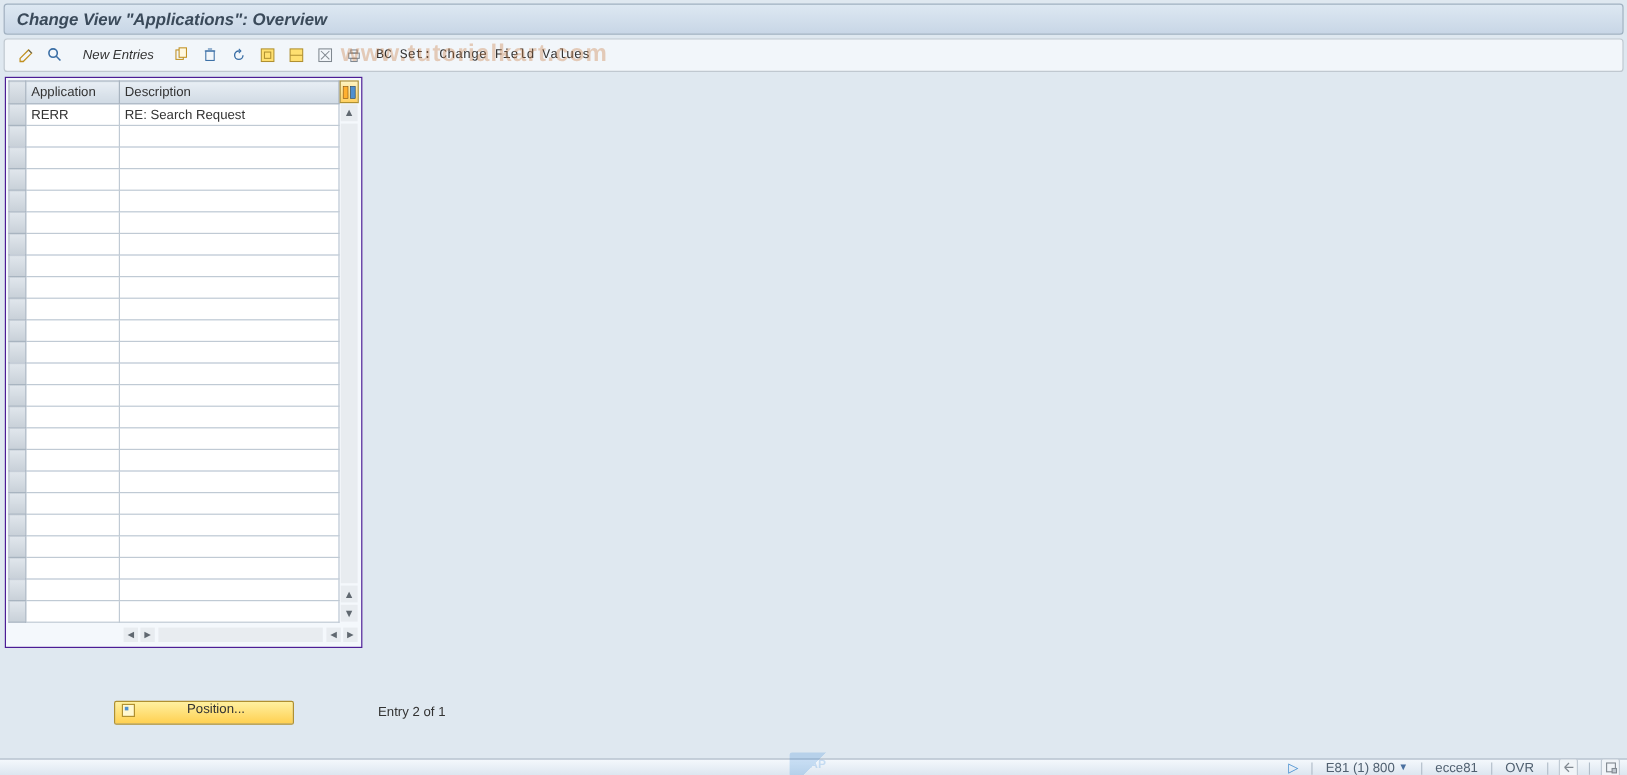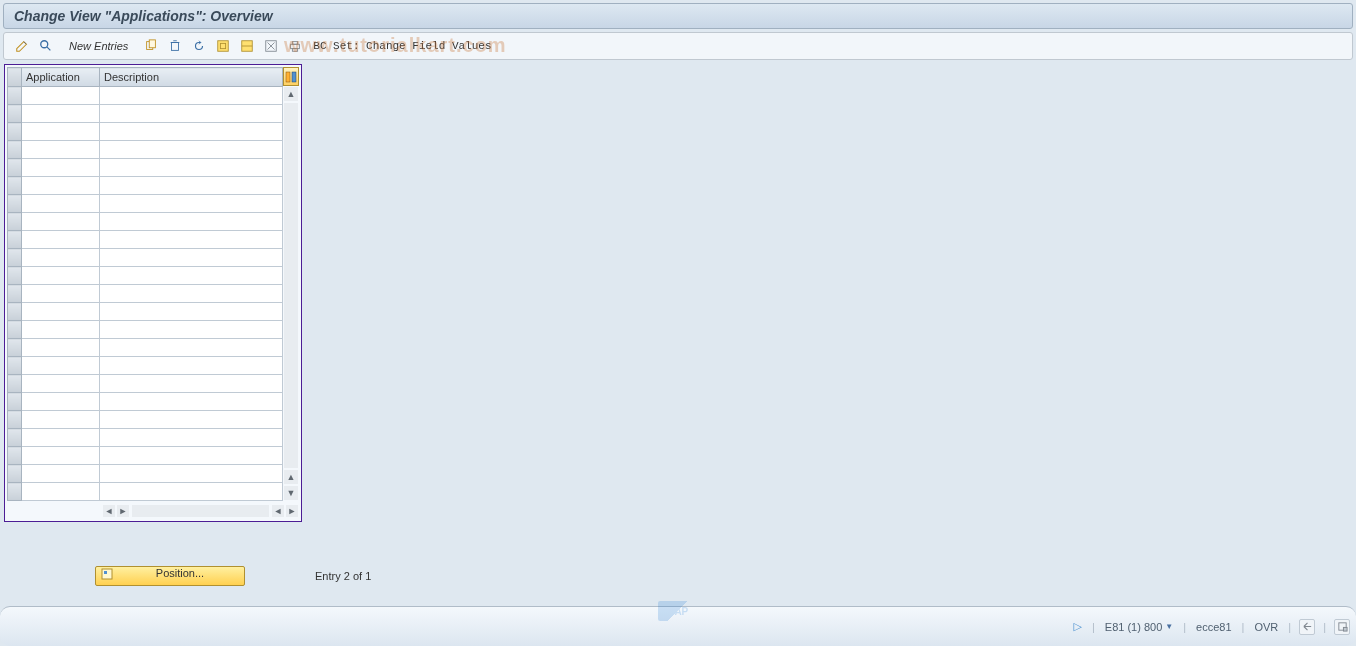--- a/index.html
+++ b/index.html
@@ -168,31 +168,30 @@
   }
   .position-btn .ico {
     width:14px;height:14px;
     display:flex;align-items:center;justify-content:center;
   }
   .position-btn .lbl { flex:1; text-align:center; color:#333;}
   .entry-text { color:#333; }
   .status-bar {
     position:absolute;
     bottom:0; left:0; right:0;
-    height:40px;
+    height:14px;
     background: linear-gradient(to bottom,#f4f8fc,#dce6f0);
     border-top:1px solid #b0bcc8;
     display:flex;
     align-items:center;
     justify-content:flex-end;
     padding: 0 6px;
     gap:4px;
     font-size:11px;
     color:#506070;
-    border-radius:10px;
   }
   .status-bar .sap-logo {
     position:absolute;
     left:50%;
     transform:translateX(-50%);
     top:-6px;
     width:40px;height:20px;
     opacity:0.18;
     background: linear-gradient(135deg,#0a6ed1 50%,transparent 50%);
     color:#0a6ed1;
@@ -282,20 +281,25 @@
     <div class="grid-body">
       <table class="grid">
         <thead>
           <tr>
             <th class="sel-h"></th>
             <th style="width:78px">Application</th>
             <th>Description</th>
           </tr>
         </thead>
         <tbody id="grid-body">
+        <tr>
+              <td class="sel"></td>
+              <td>RERR</td>
+              <td>RE: Search Request</td>
+            </tr>
             <tr>
               <td class="sel"></td>
               <td></td>
               <td></td>
             </tr>
             <tr>
               <td class="sel"></td>
               <td></td>
               <td></td>
             </tr>

